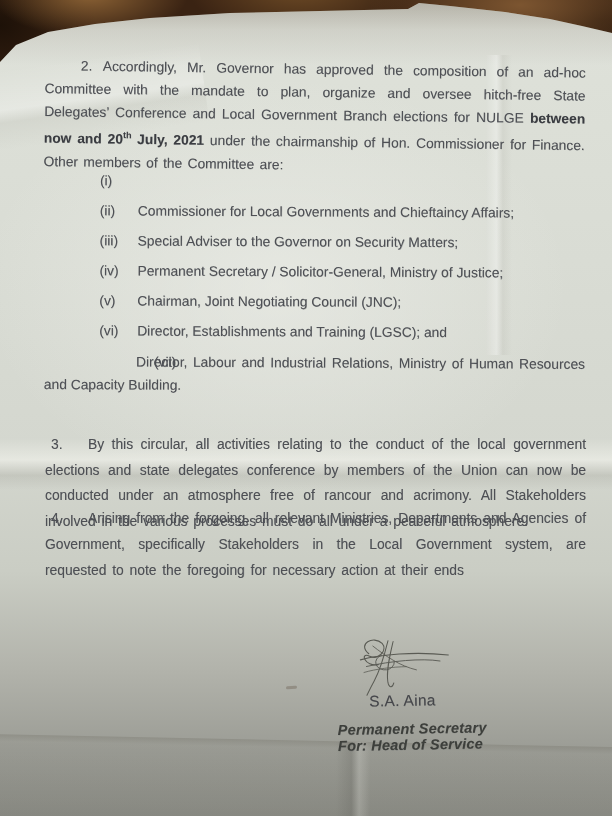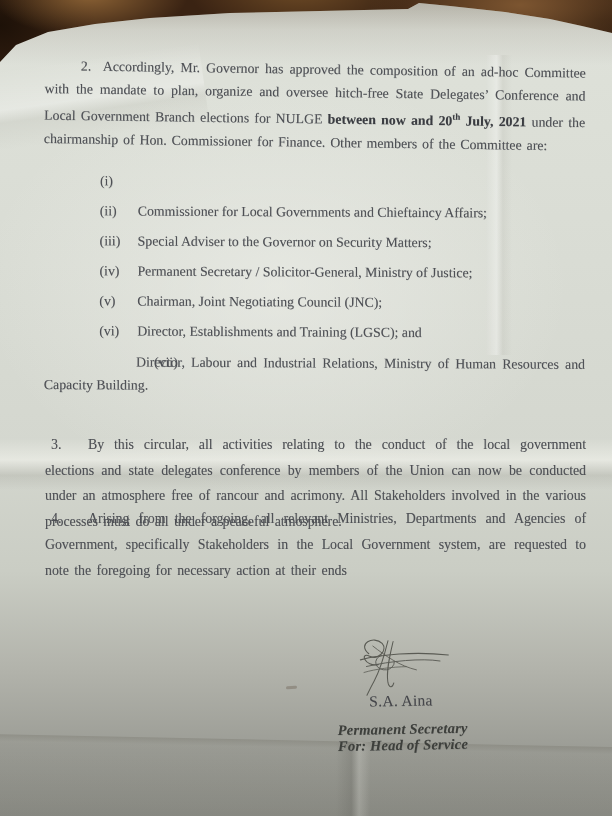--- a/index.html
+++ b/index.html
@@ -6,21 +6,20 @@
   body{width:612px;height:816px;overflow:hidden;font-family:"Liberation Sans",sans-serif;}
 
   .scene{position:relative;width:612px;height:816px;overflow:hidden;
     background:
       radial-gradient(140px 60px at 90px -5px, #8a6134 0%, rgba(138,97,52,0) 70%),
       radial-gradient(160px 70px at 300px -12px, #6e4b26 0%, rgba(110,75,38,0) 70%),
       radial-gradient(200px 80px at 520px 5px, #7c5530 0%, rgba(124,85,48,0) 75%),
       radial-gradient(120px 90px at 0px 25px, #1d1108 0%, rgba(29,17,8,0) 80%),
       radial-gradient(90px 40px at 600px 20px, #241409 0%, rgba(36,20,9,0) 85%),
       #3a2313;
-    font-family: Liberation Serif, serif;
   }
 
   .paper{position:absolute;inset:0;
     clip-path:polygon(0 62px,16px 45px,48px 32px,95px 24px,150px 18px,230px 13px,320px 11px,408px 9px,419px 3px,450px 6px,505px 12px,550px 19px,582px 26px,612px 33px,612px 816px,0 816px);
     background:
       radial-gradient(420px 300px at 45% 35%, rgba(240,241,236,0.55) 0%, rgba(240,241,236,0) 70%),
       linear-gradient(180deg,#e0e2db 0%,#dde0d8 10%,#d9dcd4 32%,#d4d7cf 55%,#cacdc4 70%,#b2b3ab 82%,#9b9c95 92%,#8d8e87 100%);
   }
 
   .edge-shade{position:absolute;left:0;right:0;top:0;height:66px;

